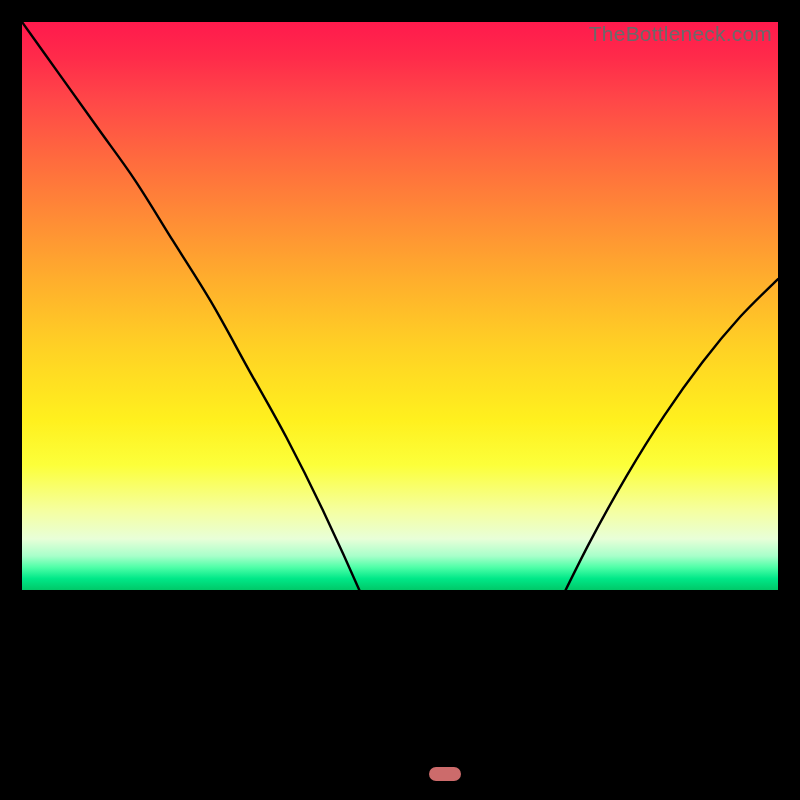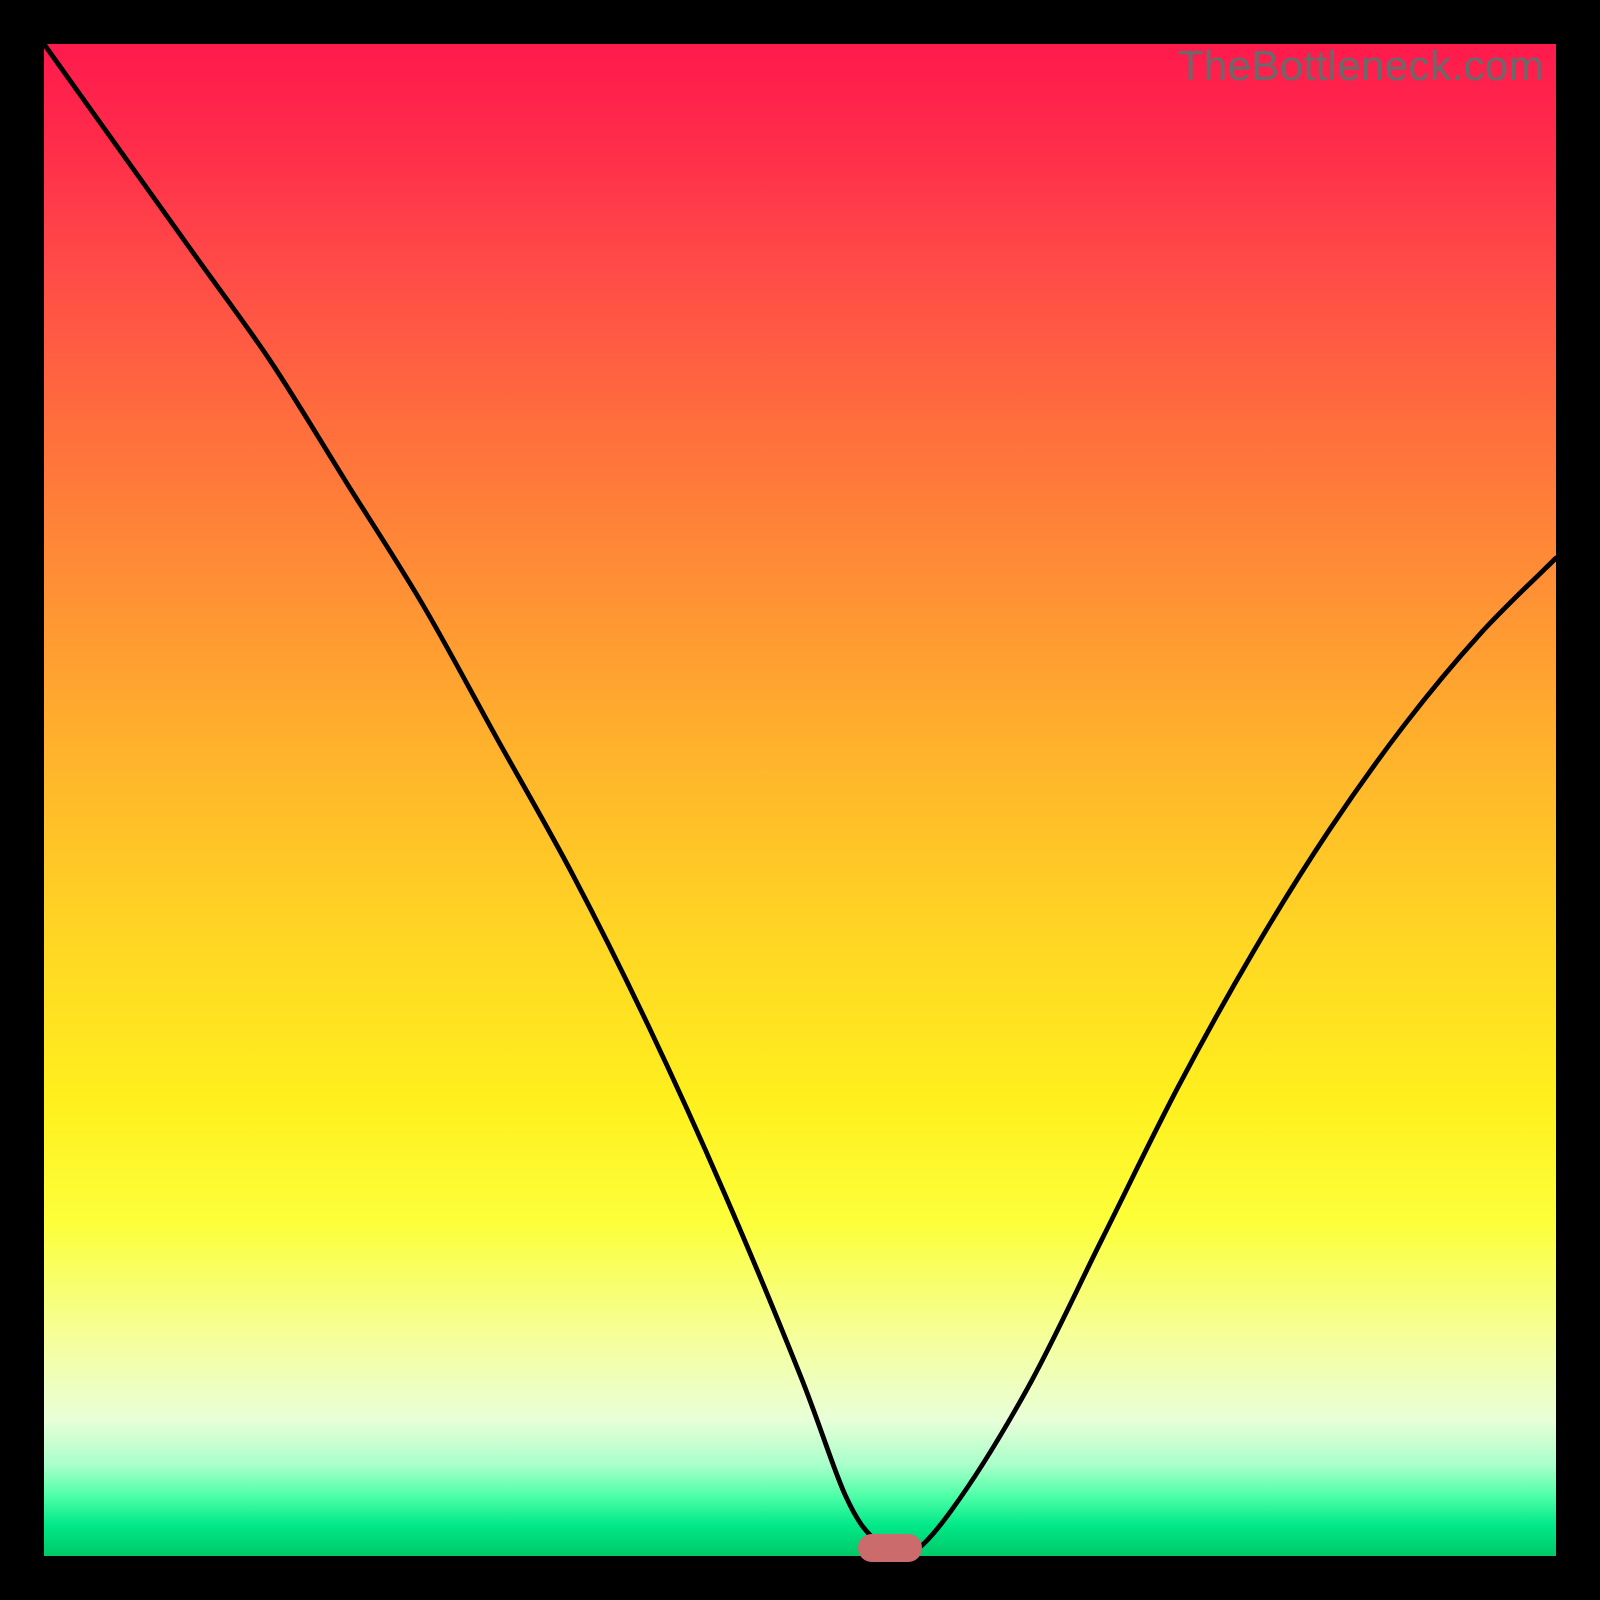--- a/index.html
+++ b/index.html
@@ -8,21 +8,21 @@
     position: relative;
     width: 800px;
     height: 800px;
     background: #000;
   }
   .plot-area {
     position: absolute;
     left: 22px;
     top: 22px;
     width: 756px;
-    height: 756px;
+    height: 568px;
     background: linear-gradient(to bottom,
       #ff1a4d 0%,
       #ff2a4a 6%,
       #ff4848 14%,
       #ff6a3e 24%,
       #ff8a36 34%,
       #ffb02c 46%,
       #ffd324 58%,
       #fff01e 70%,
       #fcff3a 78%,

